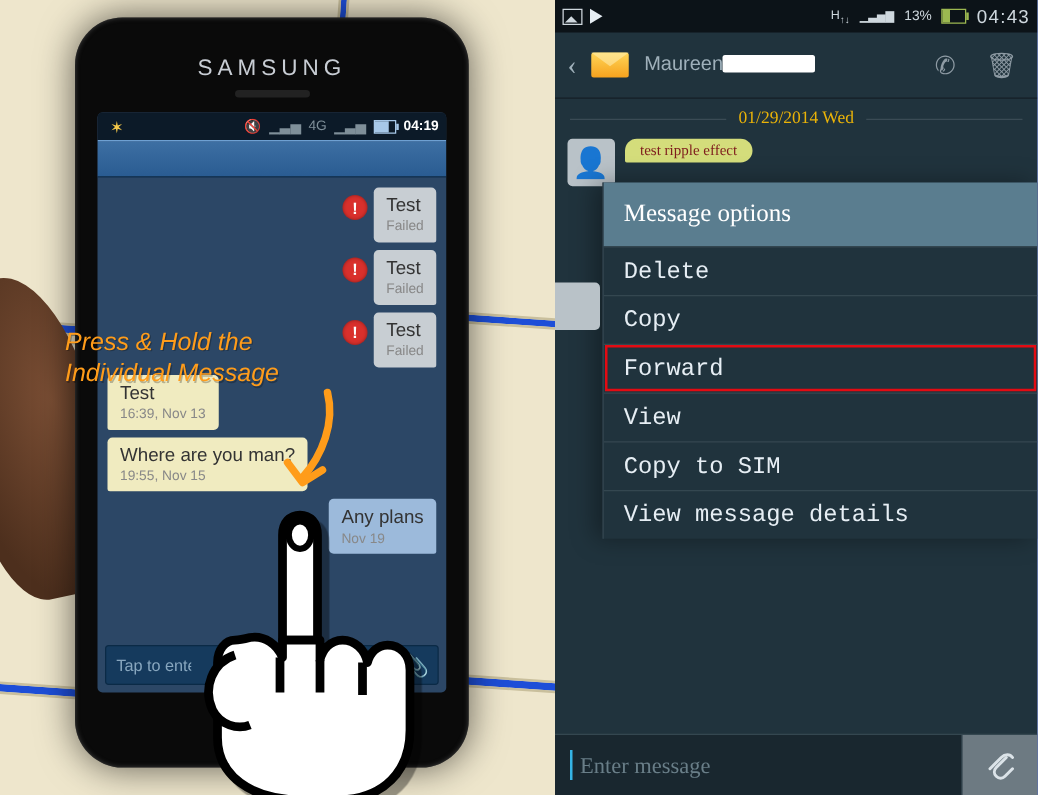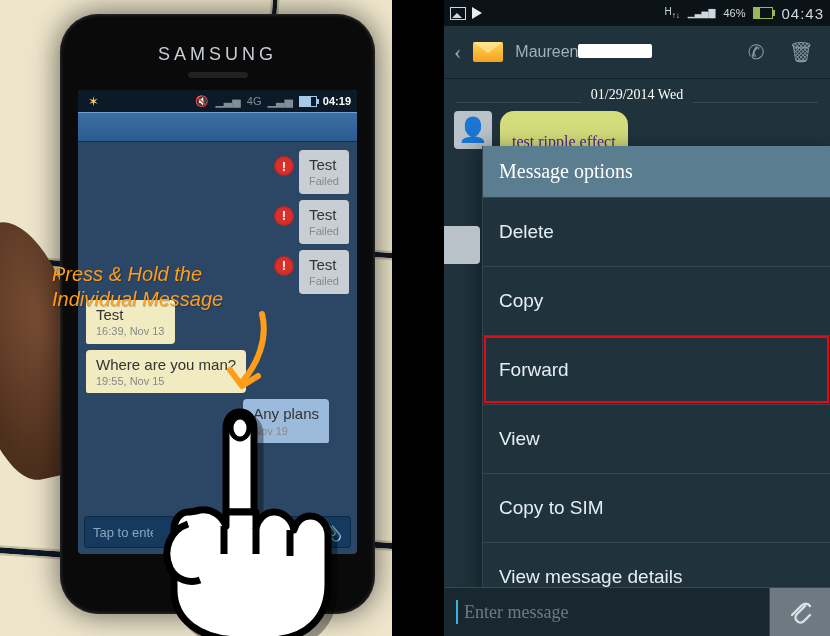--- a/index.html
+++ b/index.html
@@ -1,18 +1,18 @@
 <!DOCTYPE html>
 <html><head>
 <meta charset="utf-8">
 <style>
   html,body{margin:0;padding:0;font-family:sans-serif}
   #stage{position:relative;width:830px;height:636px;overflow:hidden;background:#000}
   
-  #left{position:absolute;left:0;top:0;width:392px;height:636px;background:#0f172a;overflow:hidden}
+  #left{position:absolute;left:0;top:0;width:444px;height:636px;background:#1d4ed8;overflow:hidden}
   .tile{position:absolute;background:#eee6cc;border:2px solid #c9bf9c}
   .phone{position:absolute;left:60px;top:14px;width:315px;height:600px;background:#0a0a0a;border-radius:38px;box-shadow:0 0 30px rgba(0,0,0,.6),inset 0 0 4px #444}
   .brand{position:absolute;top:30px;left:0;right:0;text-align:center;color:#c8cdd4;font-size:18px;letter-spacing:4px;font-weight:500}
   .earpiece{position:absolute;top:58px;left:50%;width:60px;height:6px;margin-left:-30px;background:#222;border-radius:4px}
   .screen{position:absolute;left:18px;right:18px;top:76px;bottom:60px;background:#2c4766;overflow:hidden;border-radius:4px}
   .sbar{height:22px;background:#0c1a28;color:#fff;font-size:11px;display:flex;align-items:center;justify-content:flex-end;gap:6px;padding:0 6px}
   .sbar .bee{margin-right:auto;margin-left:4px;color:#f6c94a;font-size:13px}
   .sbar .batt{width:16px;height:9px;border:1px solid #a7c8e8;position:relative}
   .sbar .batt:after{content:"";position:absolute;right:-3px;top:2px;width:2px;height:5px;background:#a7c8e8}
   .sbar .batt i{display:block;width:70%;height:100%;background:#a7c8e8}
@@ -48,28 +48,28 @@
   .rsbar .batt2 i{display:block;width:32%;height:100%;background:#9cb850}
   .contact{height:52px;display:flex;align-items:center;padding:0 10px;gap:12px;border-bottom:1px solid #151f26}
   .contact .back{color:#9fb0ba;font-size:22px}
   .contact .env{width:30px;height:20px;background:linear-gradient(#ffd658,#f6a21e);position:relative;border-radius:2px}
   .contact .env:before{content:"";position:absolute;left:0;right:0;top:0;height:0;border-left:15px solid transparent;border-right:15px solid transparent;border-top:11px solid #fff3c0;opacity:.5}
   .contact .who{display:flex;flex-direction:row;line-height:1.05;font-family:sans-serif}
   .contact .who .nm{color:#9fb0ba;font-size:16px}
   .contact .who .num{background:#fff;color:#fff;font-size:13px;padding:0 4px;border-radius:2px;min-width:66px;height:14px}
   .contact .sp{flex:1}
   .contact .call,.contact .del{color:#8e9ba4;font-size:20px;padding:0 6px}
-  .datebar{display:flex;align-items:flex-end;gap:10px;color:#ffffff;font-size:14px;padding:8px 12px 4px}
+  .datebar{display:flex;align-items:center;gap:10px;color:#eab308;font-size:14px;padding:8px 12px 4px}
   .datebar:before,.datebar:after{content:"";flex:1;height:1px;background:#3a4b55}
   .peek{padding:4px 10px;display:flex;gap:8px;align-items:flex-start}
   .avatar{width:38px;height:38px;border-radius:4px;background:#b9c2c8;color:#8893a0;display:flex;align-items:center;justify-content:center;font-size:24px;font-family:sans-serif}
-  .peekbub{background:#d4dd7b;color:#4c1d95;border-radius:14px;padding:22px 12px;font-size:16px;font-family:"Segoe Script",cursive;border-bottom-left-radius:2px}
+  .peekbub{background:#d4dd7b;color:#7f1d1d;border-radius:14px;padding:2px 12px;font-size:12px;font-family:"Segoe Script",cursive;border-bottom-left-radius:2px}
   .dialog{position:absolute;left:38px;right:0;top:146px;background:#20333d;border-left:1px solid #344750;box-shadow:-6px 0 18px rgba(0,0,0,.35)}
   .dlg-title{background:#5a7d8f;color:#fff;font-size:20px;padding:14px 16px;font-family:"Segoe Script","Comic Sans MS",cursive}
-  .dlg-item{padding:23px 16px;border-top:1px solid #344750;font-size:19px;color:#e6eef4;font-family:Liberation Sans, sans-serif}
+  .dlg-item{padding:8px 16px;border-top:1px solid #344750;font-size:19px;color:#e6eef4;font-family:Liberation Mono, monospace}
   .dlg-item.hl{outline:2px solid #e30b13;outline-offset:-3px}
   .compose2{position:absolute;left:0;right:0;bottom:0;height:48px;display:flex;border-top:1px solid #344750}
   .compose2 .field{flex:1;background:#19272f;color:#697e88;font-size:18px;display:flex;align-items:center;padding:0 12px;border-right:1px solid #344750}
   .compose2 .field .caret{width:2px;height:24px;background:#35b4e5;margin-right:6px}
   .compose2 .att{width:60px;background:#6d7a82;display:flex;align-items:center;justify-content:center;color:#dbe3e8;font-size:26px}
   .sig{color:#7f8f99;font-family:sans-serif;font-size:11px}
 </style>
 </head>
 <body>
 
@@ -132,21 +132,21 @@
               <div class="main">Test</div>
               <div class="sub">16:39, Nov 13</div>
             </div>
           </div>
           <div class="row in">
             <div class="bub in">
               <div class="main">Where are you man?</div>
               <div class="sub">19:55, Nov 15</div>
             </div>
           </div>
-          <div class="row out" style="margin-right:20px">
+          <div class="row out" style="">
             <div class="bub out" style="background:#9cbadb">
               <div class="main">Any plans</div>
               <div class="sub">Nov 19</div>
             </div>
           </div>
         </div>
 
         <div class="compose">
           <div class="field" title="Tap to enter message">
             <span style="overflow:hidden;white-space:nowrap;width:60px">Tap to enter message</span>
@@ -186,21 +186,21 @@
 
   <div id="right">
     <div class="rsbar">
       <div class="left-ic">
         <span class="img"></span>
         <span class="play"></span>
       </div>
       <span class="spacer"></span>
       <span style="font-size:10px"><span>H</span><sub style="font-size:8px">↑↓</sub></span>
       <span style="font-size:9px">▁▃▅▇</span>
-      <span style="font-size:11px">46%</span>
+      <span style="font-size:11px">13%</span>
       <span class="batt2">
           <i></i>
         </span>
       <span style="font-size:15px;letter-spacing:1px">04:43</span>
     </div>
 
     <div class="contact">
       <span class="back">‹</span>
       <span class="env"></span>
       <div class="who">

